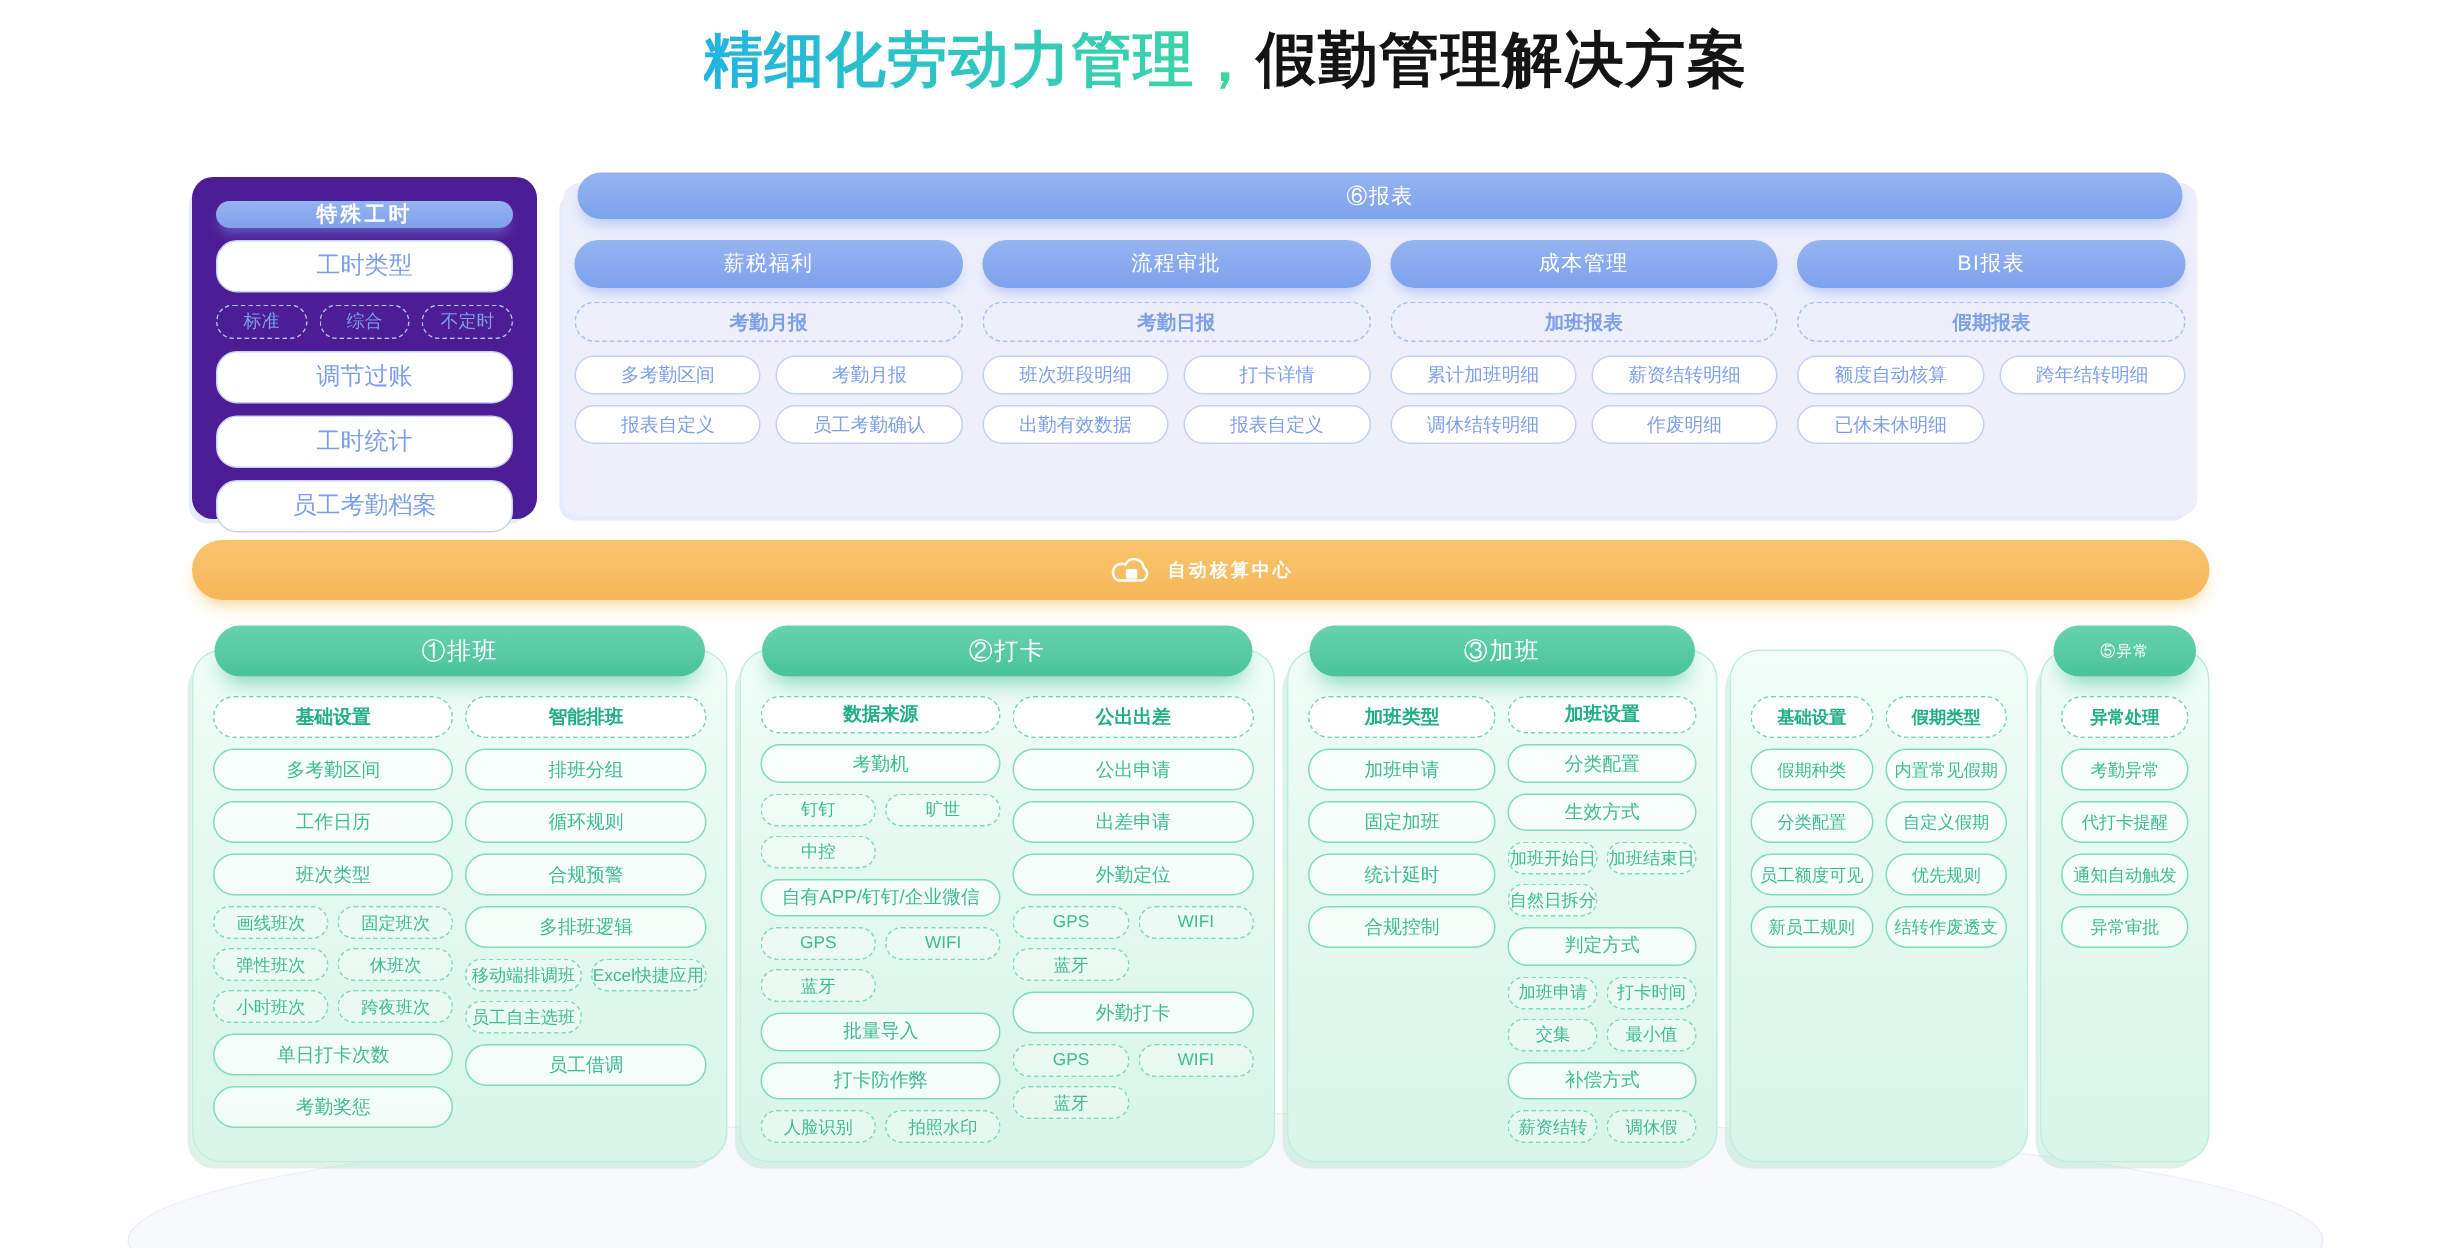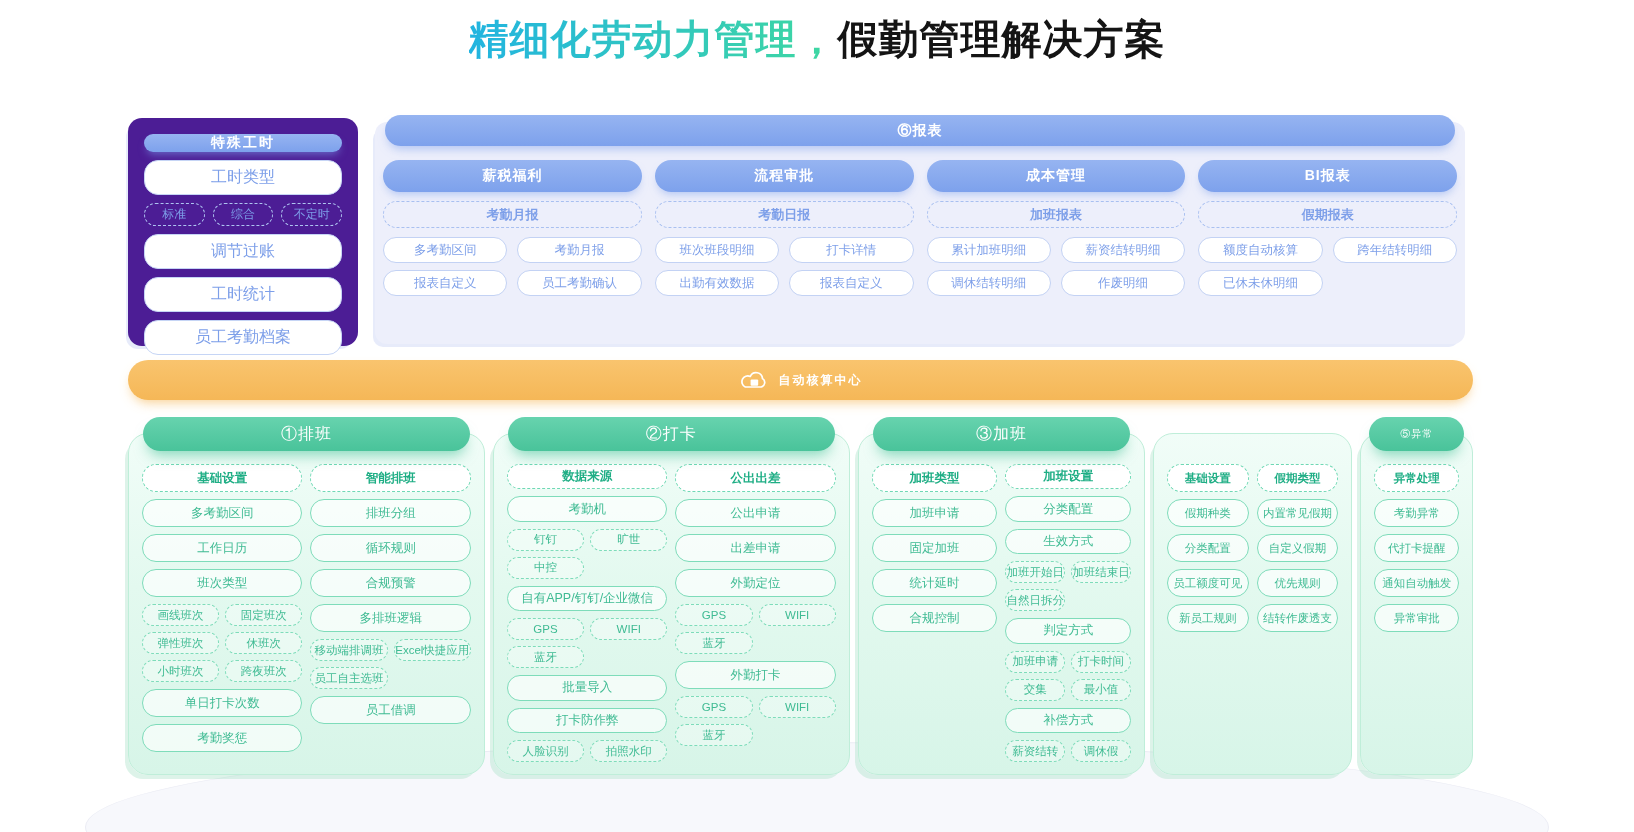--- a/index.html
+++ b/index.html
@@ -56,33 +56,33 @@
 
   
   .reports-panel {
     position:absolute; left:375px; top:122px; width:1090px; height:222px;
     background:#edeffb; border-radius:12px; z-index:1;
     box-shadow:-4px 5px 0 -2px rgba(185,198,240,.35);
   }
   .reports-bar {
     position:absolute; top:-7px; left:10px; right:10px; height:31px;
     border-radius:16px; background:linear-gradient(180deg,#96b4f1,#7da1ec);
-    color:#fff; font-size:14px; font-weight:700; letter-spacing:1px;
+    color:#fff; font-size:14px; font-weight:400; letter-spacing:1px;
     display:flex; align-items:center; justify-content:center;
     box-shadow:0 6px 10px -3px rgba(125,161,236,.55);
   }
   .reports-grid {
     position:absolute; top:38px; left:8px; right:8px;
     display:grid; grid-template-columns:repeat(4,1fr); gap:13px;
   }
   .r-col { display:flex; flex-direction:column; gap:9px; }
   .r-head {
     height:32px; border-radius:16px; display:flex; align-items:center; justify-content:center;
     background:linear-gradient(180deg,#96b4f1,#7da1ec); color:#fff;
-    font-size:14px; font-weight:700; letter-spacing:1px;
+    font-size:14px; font-weight:400; letter-spacing:1px;
     box-shadow:0 5px 9px -3px rgba(125,161,236,.55);
   }
   .r-sub {
     height:27px; border-radius:14px; border:1px dashed #a9c0f0;
     display:flex; align-items:center; justify-content:center;
     color:#7d9fe9; font-size:13px; font-weight:600;
   }
   .r-chips { display:grid; grid-template-columns:1fr 1fr; gap:7px 10px; }
   .rchip {
     height:26px; border:1px solid #c3d2f4; border-radius:14px; background:#fff;

